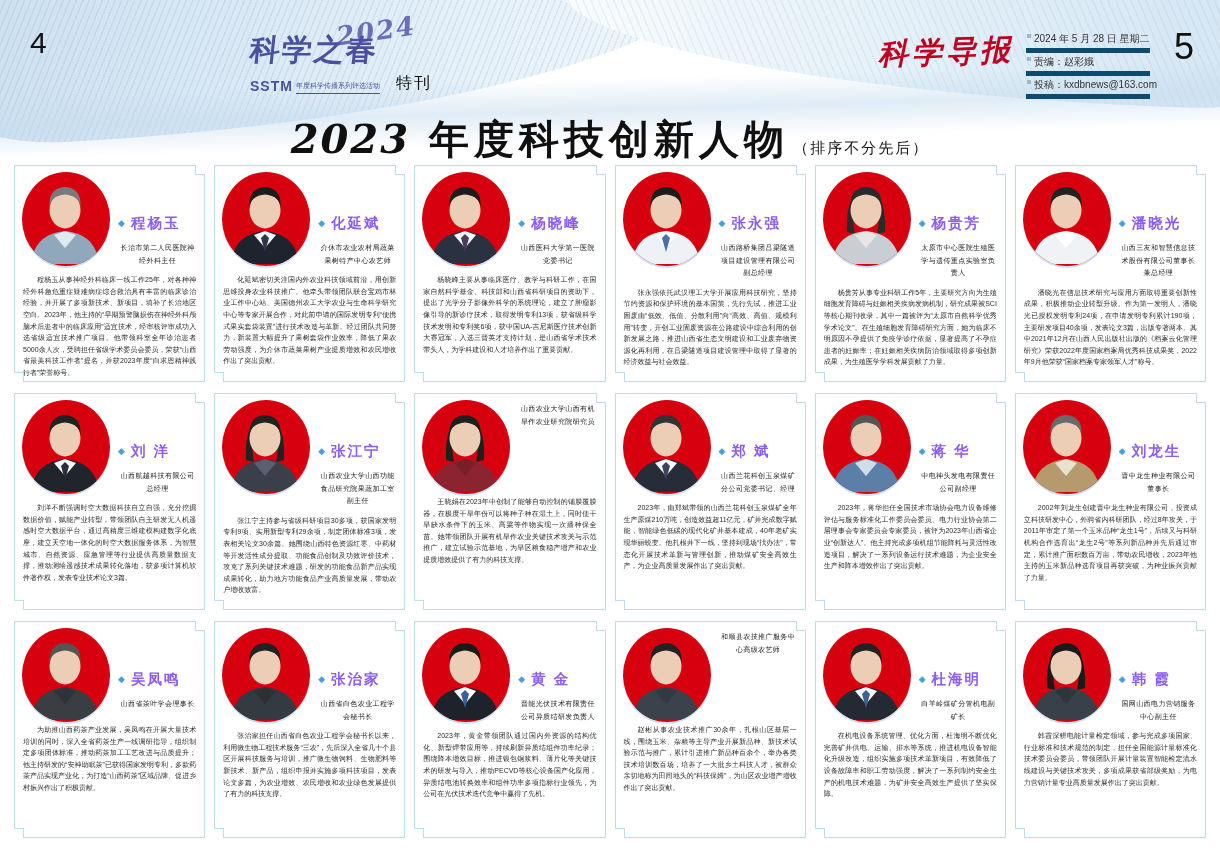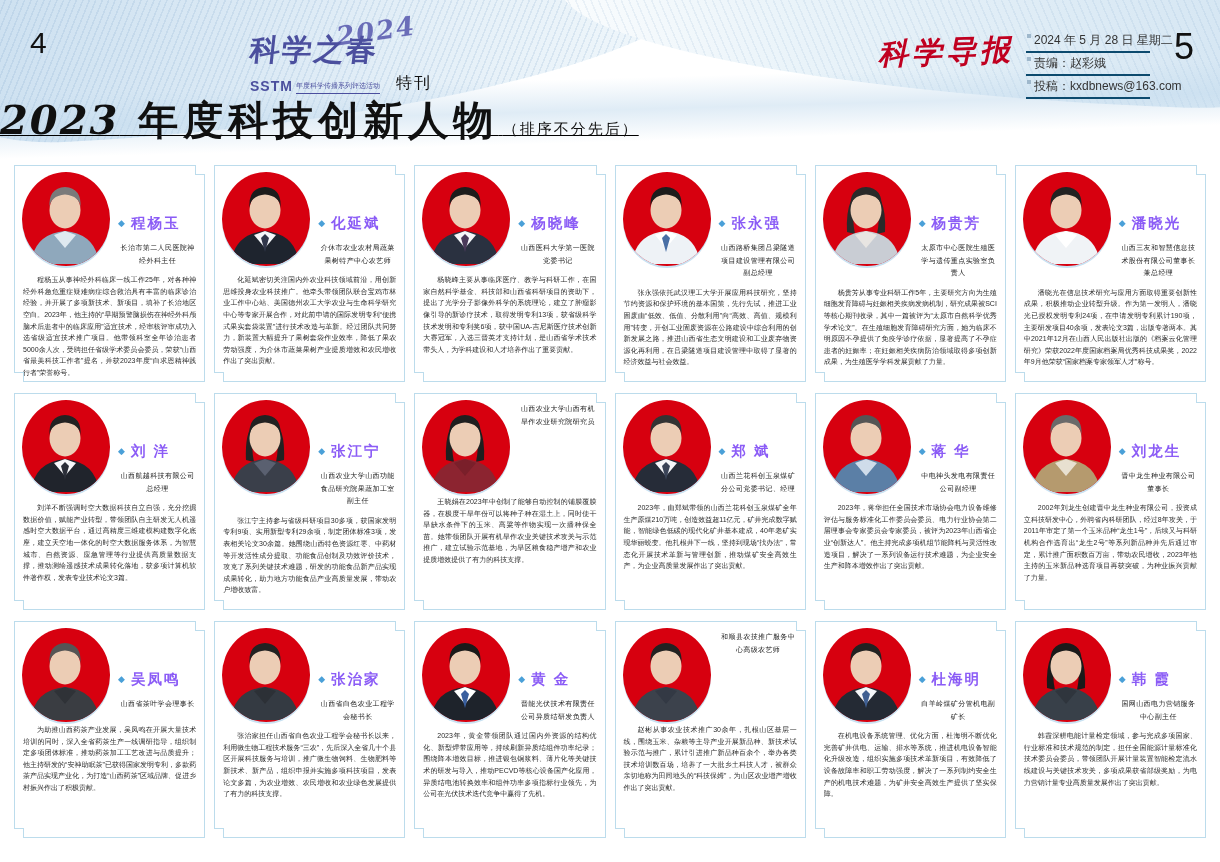--- a/index.html
+++ b/index.html
@@ -38,25 +38,25 @@
   .logo-sub{margin-top:2px;display:flex;align-items:flex-end;}
   .logo-org{font-weight:bold;font-size:14px;color:#4b4f9e;letter-spacing:1px;}
   .logo-series{font-size:7px;color:#4b4f9e;margin-left:3px;border-bottom:1px solid #4b4f9e;padding-bottom:2px;}
   .logo-edition{font-size:16px;color:#111;margin-left:16px;letter-spacing:2px;}
 
   
   .masthead{position:absolute;top:30px;right:70px;display:flex;align-items:flex-start;}
   .mast-name{font-family:"DejaVu Serif",serif;font-weight:bold;font-style:italic;font-size:30px;
        color:#c00020;letter-spacing:4px;transform:rotate(-2deg);margin-right:12px;margin-top:2px;}
   .mast-info{width:124px;}
-  .mline{font-size:12px;color:#333;border-bottom:2px solid #0c4a6e;padding:2px 0 2px 8px;position:relative;white-space:nowrap;}
+  .mline{font-size:10px;color:#333;border-bottom:5px solid #0c4a6e;padding:2px 0 2px 8px;position:relative;white-space:nowrap;}
   .mline::before{content:"";position:absolute;left:1px;top:4px;width:4px;height:4px;background:#9fb8cc;}
 
   
-  .main-title{position:absolute;top:93px;left:0;right:0;white-space:nowrap;text-decoration:underline;}
+  .main-title{position:absolute;top:112px;left:0;right:0;text-align:center;white-space:nowrap;}
   .title-year{font-family:"DejaVu Serif",serif;font-style:italic;font-weight:bold;font-size:40px;color:#101010;letter-spacing:2px;}
   .title-main{font-family:"DejaVu Serif",serif;font-weight:bold;font-size:40px;color:#101010;letter-spacing:5px;}
   .title-note{font-family:"DejaVu Serif",serif;font-size:15px;color:#101010;letter-spacing:2px;}
 
   
   .grid{position:absolute;top:165px;left:14px;right:14px;display:grid;
         grid-template-columns:repeat(6,1fr);column-gap:9px;row-gap:11px;}
   .profile{position:relative;height:217px;border:1px solid #bcdcec;background:#fff;padding:0 7px;box-sizing:border-box;}
   .profile::after{content:"";position:absolute;top:-1px;right:-1px;width:9px;height:9px;background:#fff;
         border-left:1px solid #bcdcec;border-bottom:1px solid #bcdcec;}

